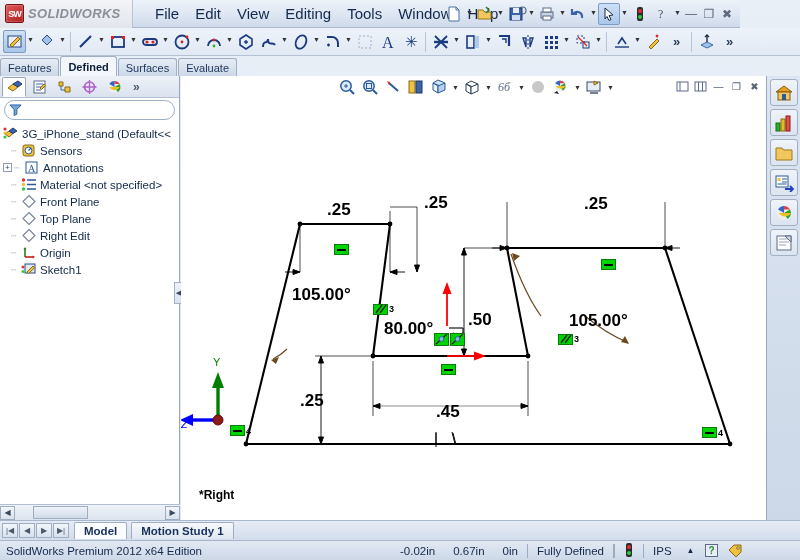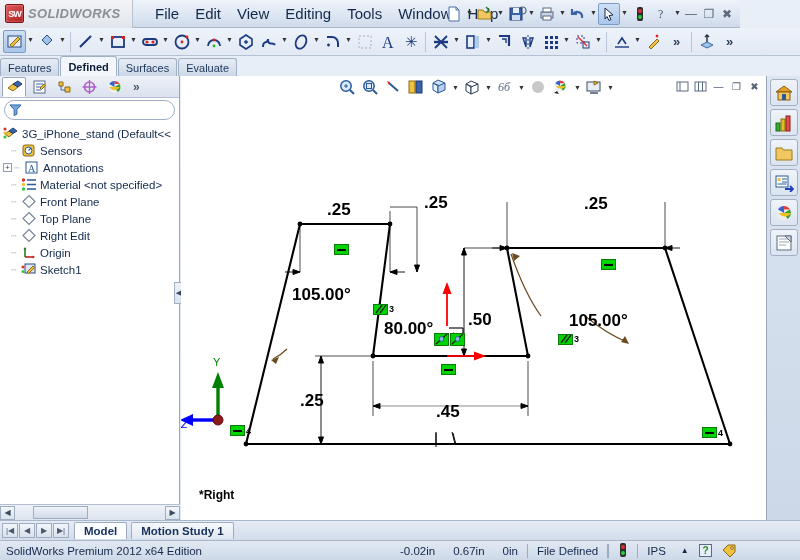--- a/index.html
+++ b/index.html
@@ -974,21 +974,21 @@
     <div class="doctab">Motion Study 1</div>
   </div>
 
   <div class="statusbar">
     <div class="sb-cell" style="padding-left:6px;">SolidWorks Premium 2012 x64 Edition</div>
     <div style="width:180px;"></div>
     <div class="sb-cell">-0.02in</div>
     <div class="sb-cell">0.67in</div>
     <div class="sb-cell">0in</div>
     <div class="sb-div"></div>
-    <div class="sb-cell">File Defined</div>
+    <div class="sb-cell">Fully Defined</div>
     <div class="sb-div"></div>
     <div class="sb-div"></div>
     <div class="sb-cell">
       <svg width="10" height="15" viewBox="0 0 10 15">
           <rect x="2" y="0" width="6" height="14" rx="2" fill="#2c2c2c"></rect>
           <circle cx="5" cy="4" r="2" fill="#e03030"></circle>
           <circle cx="5" cy="10" r="2" fill="#2ecc40"></circle>
         </svg>
     </div>
     <div class="sb-div"></div>

